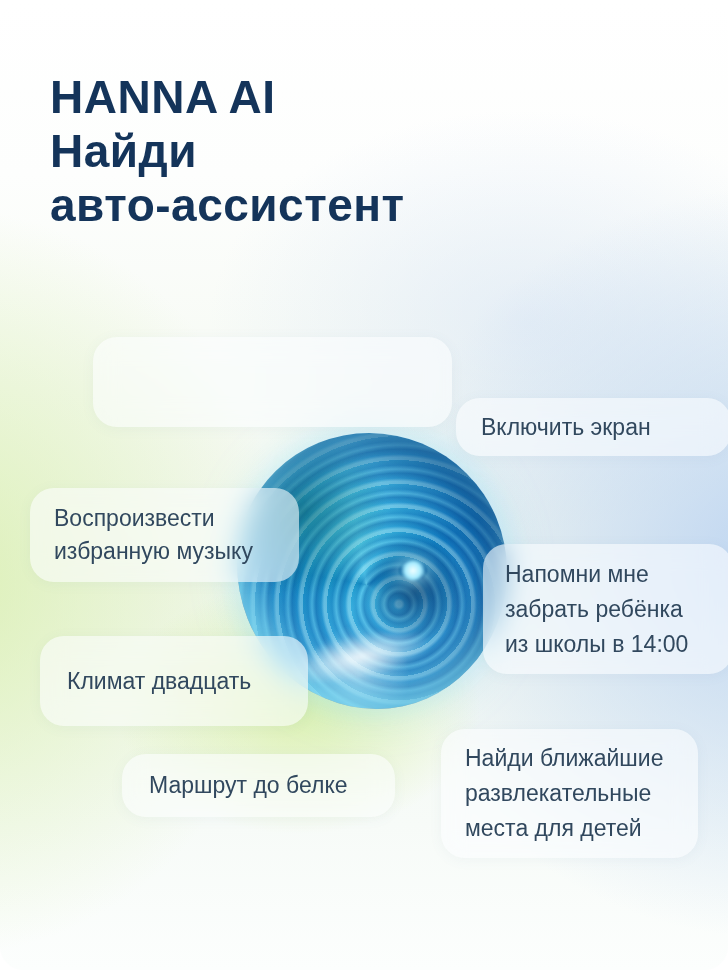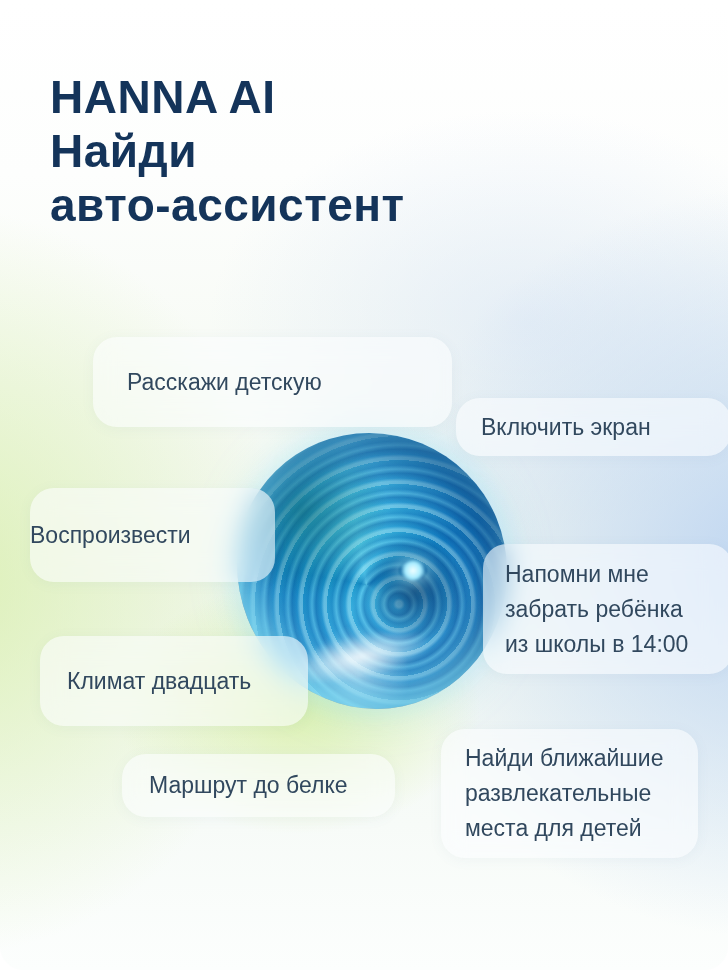--- a/index.html
+++ b/index.html
@@ -101,21 +101,21 @@
     backdrop-filter: blur(12px) saturate(1.05);
     -webkit-backdrop-filter: blur(12px) saturate(1.05);
     box-shadow: 0 2px 14px rgba(90,120,150,0.06);
     color: #31485e;
     font-size: 23px;
   }
   .bubble .ln { white-space: nowrap; line-height: 33px; }
 
   .b-story    { left:  93px; top: 337px; width: 325px; height:  90px; padding-left: 34px; }
   .b-screen   { left: 456px; top: 398px; width: 250px; height:  58px; padding-left: 25px; }
-  .b-music    { left:  30px; top: 488px; width: 245px; height:  94px; }
+  .b-music    { left:  30px; top: 488px; width: 245px; height:  94px; padding-left: 24px; }
   .b-reminder { left: 483px; top: 544px; width: 228px; height: 130px; padding-left: 22px; }
   .b-reminder .ln { line-height: 35px; }
   .b-climate  { left:  40px; top: 636px; width: 241px; height:  90px; padding-left: 27px; }
   .b-route    { left: 122px; top: 754px; width: 246px; height:  63px; padding-left: 27px; }
   .b-places   { left: 441px; top: 729px; width: 233px; height: 129px; padding-left: 24px; }
   .b-places .ln { line-height: 35px; }
 </style>
 </head>
 <body>
 
@@ -124,29 +124,29 @@
   <div class="title">
     <div class="t-line">HANNA AI</div>
     <div class="t-line">Найди</div>
     <div class="t-line">авто-ассистент</div>
   </div>
 
   <div class="orb-glow"></div>
   <div class="orb"></div>
 
   <div class="bubble b-story">
-    <div class="ln">Расскажи детскую</div>
   </div>
 
   <div class="bubble b-screen">
     <div class="ln">Включить экран</div>
   </div>
 
   <div class="bubble b-music">
     <div class="ln">Воспроизвести</div>
+    <div class="ln">избранную музыку</div>
   </div>
 
   <div class="bubble b-reminder">
     <div class="ln">Напомни мне</div>
     <div class="ln">забрать ребёнка</div>
     <div class="ln">из школы в 14:00</div>
   </div>
 
   <div class="bubble b-climate">
     <div class="ln">Климат двадцать</div>

